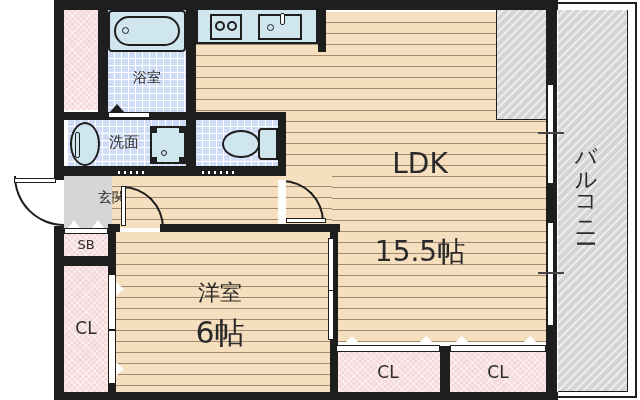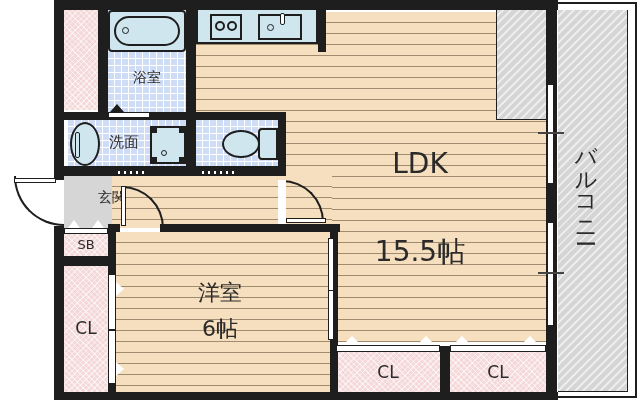--- a/index.html
+++ b/index.html
@@ -141,21 +141,21 @@
 <div class="dash" style="left:114px;top:171px;width:34px;"></div>
 
 <div class="abs" style="left:222px;top:130px;width:38px;height:28px;background:#cfe6ee;border:2px solid #1e1e1e;border-radius:50%;box-sizing:border-box;"></div>
 <div class="fixture" style="left:258px;top:128px;width:20px;height:32px;border-radius:4px 0 0 4px;"></div>
 <div class="dash" style="left:198px;top:171px;width:36px;"></div>
 
 <div class="label" style="left:370px;top:150px;width:100px;font-size:28px;">LDK</div>
 <div class="label" style="left:355px;top:192px;width:130px;font-size:28px;margin-top:46px;">15.5帖</div>
 
 <div class="label" style="left:180px;top:282px;width:80px;font-size:22px;">洋室</div>
-<div class="label" style="left:180px;top:318px;width:80px;font-size:22px;text-align:center;">6帖</div>
+<div class="label" style="left:180px;top:318px;width:80px;font-size:30px;text-align:center;">6帖</div>
 
 <div class="door-arc" style="left:14px;top:176px;width:50px;height:50px;border-radius:0 0 0 50px;border-top:none;border-right:none;"></div>
 <div class="strip" style="left:14px;top:178px;width:42px;height:5px;"></div>
 
 <div class="strip" style="left:64px;top:228px;width:44px;height:6px;"></div>
 <div class="tri" style="left:68px;top:220px;border-left:6px solid transparent;border-right:6px solid transparent;border-bottom:8px solid #fff;"></div>
 <div class="tri" style="left:92px;top:220px;border-left:6px solid transparent;border-right:6px solid transparent;border-bottom:8px solid #fff;"></div>
 
 <div class="door-arc" style="left:122px;top:186px;width:42px;height:42px;border-radius:0 42px 0 0;border-left:none;border-bottom:none;"></div>
 <div class="strip" style="left:121px;top:186px;width:5px;height:40px;"></div>

